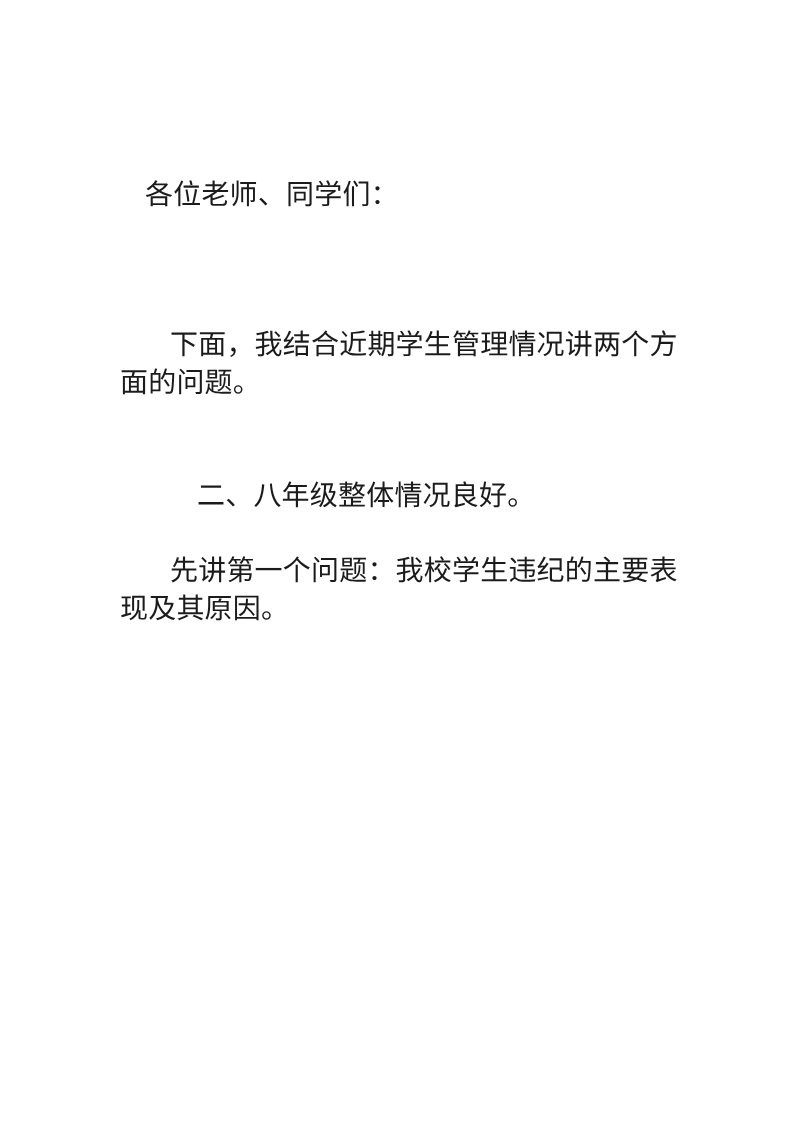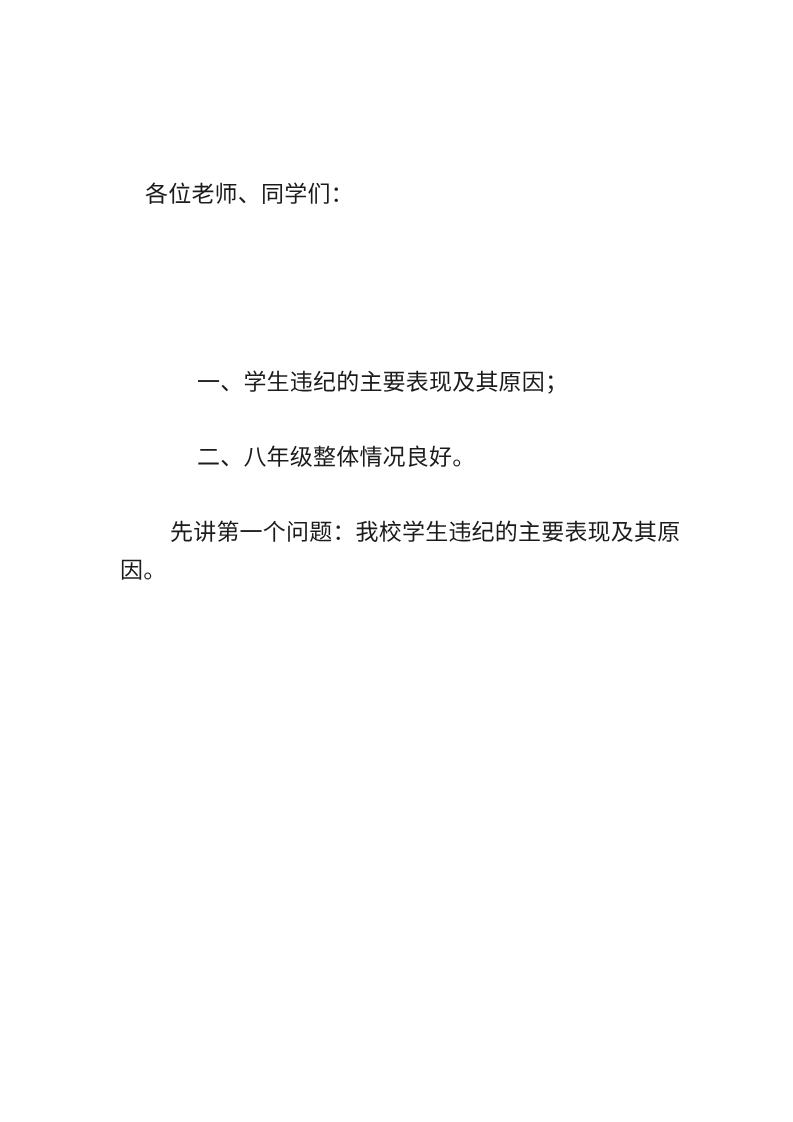--- a/index.html
+++ b/index.html
@@ -18,21 +18,21 @@
     box-sizing: border-box;
   }
   .doc-body {
     position: absolute;
     left: 120px;
     top: 176px;
     width: 562px;
   }
   .para {
     font-family: "DejaVu Serif", "Liberation Serif", serif;
-    font-size: 23px;
+    font-size: 28px;
     line-height: 37.6px;
     color: #1b1b1b;
     text-align: justify;
     text-justify: inter-ideograph;
     margin: 0;
     letter-spacing: 0.2px;
     -webkit-font-smoothing: antialiased;
   }
   
   .para.greeting {
@@ -60,24 +60,24 @@
 <div class="page">
   <div class="doc-body">
 
     <p class="para greeting single">各位老师、同学们：</p>
 
     <div class="spacer-2"></div>
 
 
     <div class="spacer-1"></div>
 
+    <p class="para indent-2 single">下面，我结合近期学生管理情况讲两个方面的问题。</p>
 
     <div class="spacer-1"></div>
 
-    <p class="para indent-3 single">一、学生违纪的主要表现及其原因；</p>
 
     <div class="spacer-1"></div>
 
     <p class="para indent-3 single">二、八年级整体情况良好。</p>
 
     <div class="spacer-1"></div>
 
     <p class="para indent-2 single">先讲第一个问题：我校学生违纪的主要表现及其原因。</p>
 
     <div class="spacer-1"></div>

